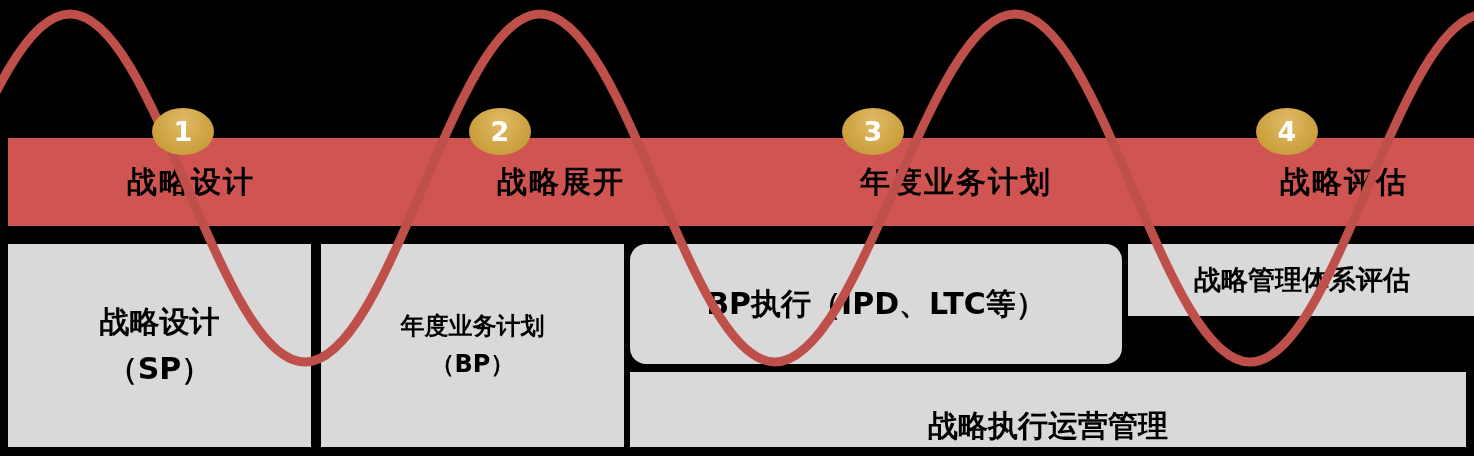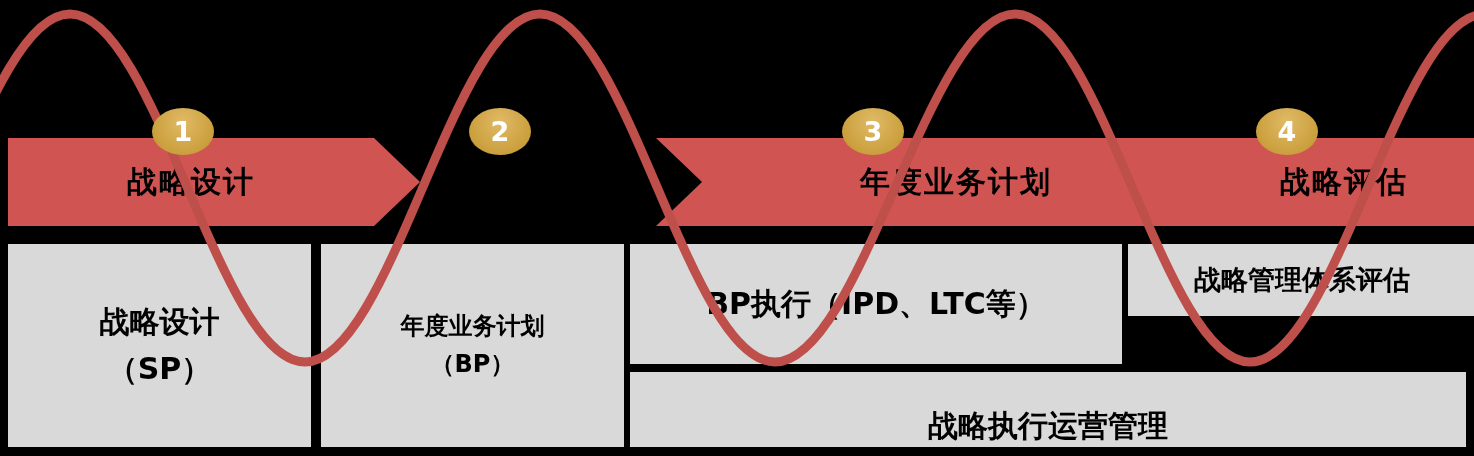--- a/index.html
+++ b/index.html
@@ -53,21 +53,21 @@
   .box {
     position:absolute;
     background: var(--box, #d9d9d9);
     color:#000; font-weight:bold; text-align:center;
     display:flex; align-items:center; justify-content:center;
     z-index:1;
   }
   .box .stack { display:flex; flex-direction:column; line-height:1.55; }
   .box-sp   { left:8px;    top:244px; width:303px; height:203px; font-size:30px; }
   .box-bp   { left:321px;  top:244px; width:303px; height:203px; font-size:24px; }
-  .box-exec { left:630px;  top:244px; width:492px; height:120px; font-size:30px; }
+  .box-exec { left:630px;  top:244px; width:492px; height:120px; font-size:30px;border-radius:16px; }
   .box-eval { left:1128px; top:244px; width:348px; height:72px;  font-size:27px; }
   .box-ops  { left:630px;  top:372px; width:836px; height:75px;  font-size:30px;align-items:flex-end; }
 
   
   .wave {
     position:absolute; left:0; top:0; width:1474px; height:456px;
     z-index:4; pointer-events:none;
   }
 </style>
 </head>
@@ -97,20 +97,23 @@
     <span>战略管理体系评估</span>
   </div>
 
   <div class="box box-ops">
     <span>战略执行运营管理</span>
   </div>
 
   <div class="arrow arrow-1 first">
     <span class="arrow-label">战略设计</span>
   </div>
+  <div class="arrow arrow-2 notched">
+    <span class="arrow-label">战略展开</span>
+  </div>
   <div class="arrow arrow-3 notched">
     <span class="arrow-label">年度业务计划</span>
   </div>
   <div class="arrow arrow-4 notched">
     <span class="arrow-label">战略评估</span>
   </div>
 
   <svg class="wave" viewBox="0 0 1474 456" aria-hidden="true">
     <path d="M -165 362
          C -79 362 -16 14 70 14

